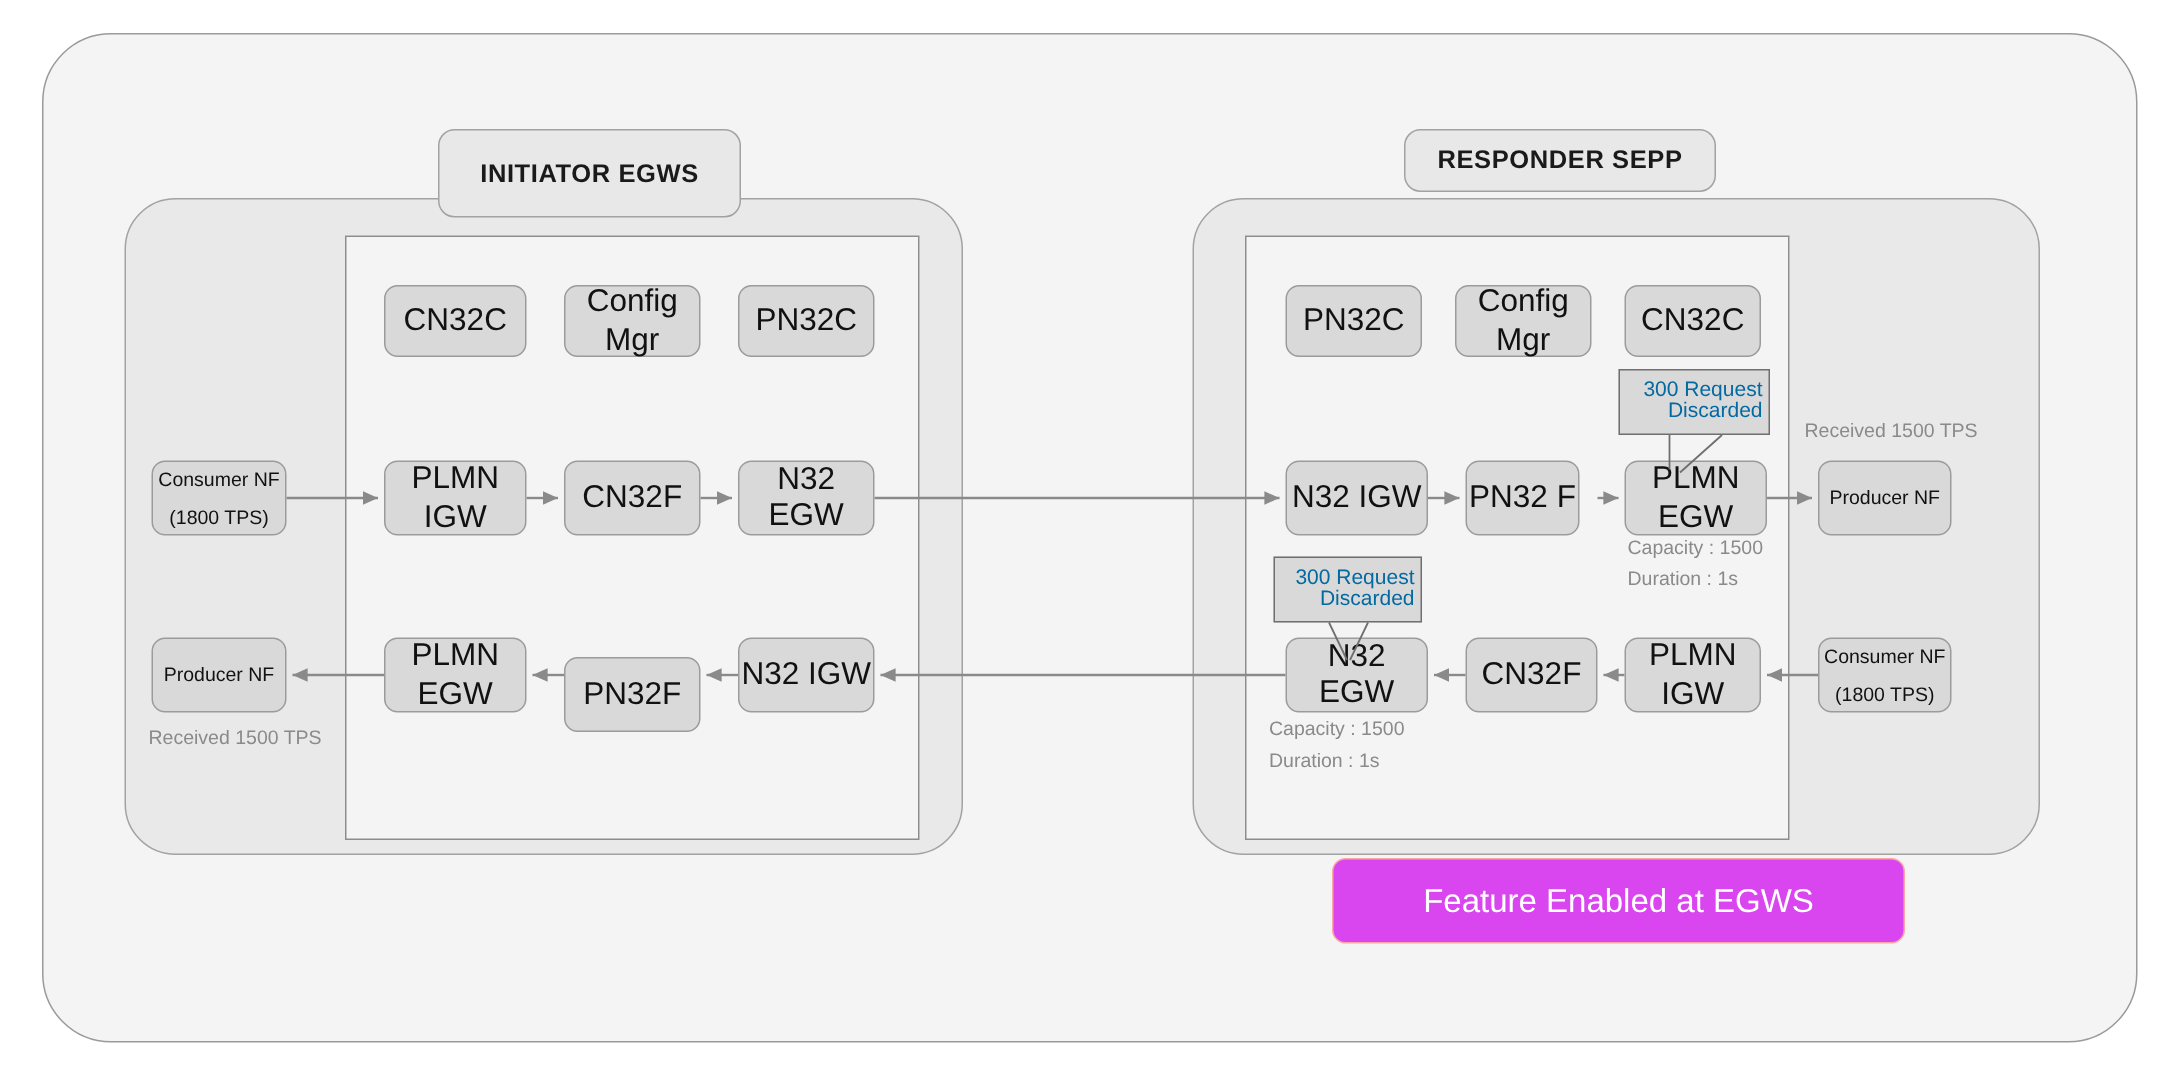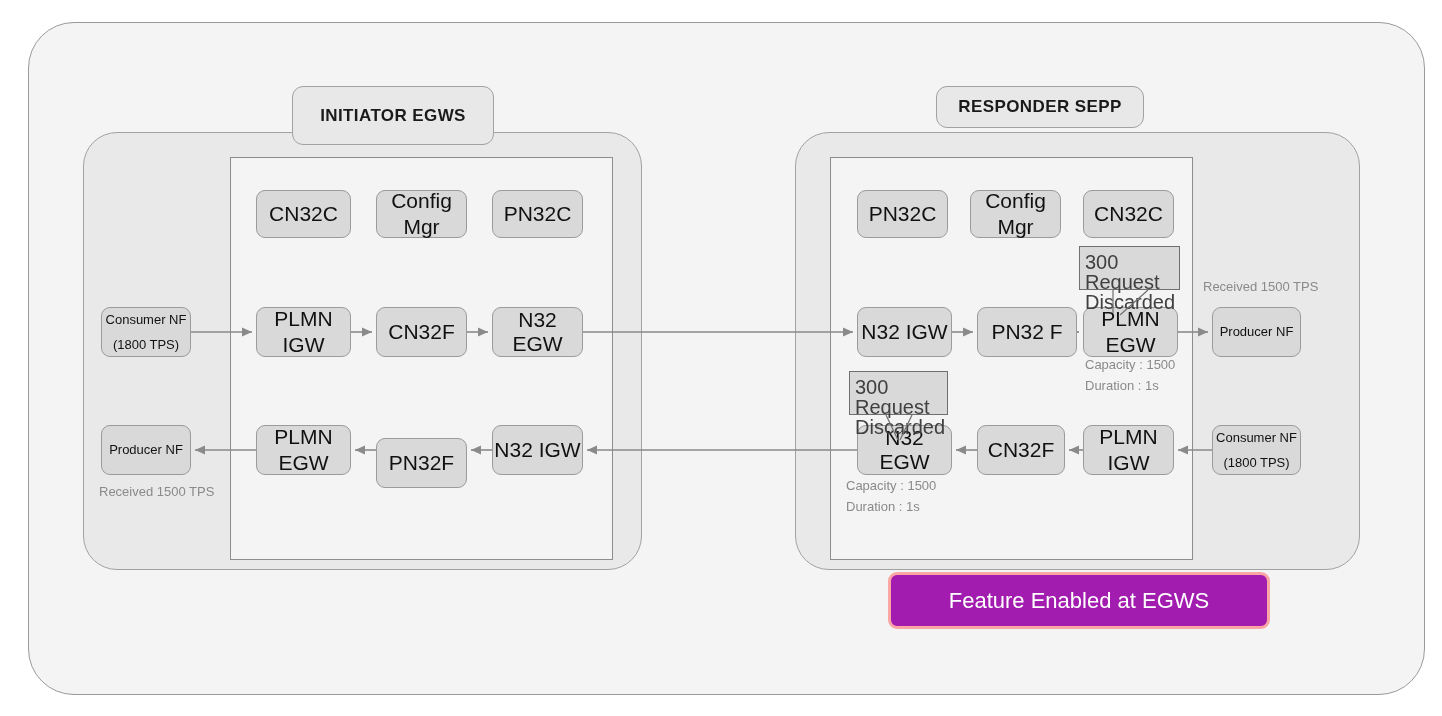--- a/index.html
+++ b/index.html
@@ -44,34 +44,35 @@
   .node.small{font-size:13px;line-height:1.05;}
   .node.small .ln{display:block;}
   .node .ln{display:block;}
   .node.two .ln+.ln{margin-top:2px;}
   .node.small.two .ln+.ln{margin-top:11px;}
 
   
   .callout{
     position:absolute;background:#d9d9d9;border:1px solid #6f6f6f;
     box-sizing:border-box;z-index:5;
-    font-size:20px;color:#404040;line-height:1.0;
+    font-size:14px;color:#0369a1;line-height:1.0;
     padding:5px 4px 4px 5px;
+    text-align:right;
   }
   .callout .ln{display:block;}
   .callout .ln+.ln{}
 
   
   .caption{
     position:absolute;font-size:13px;color:#8a8a8a;white-space:nowrap;z-index:4;
   }
 
   
   .banner{
-    position:absolute;background:#a21caf;border:3px solid #fca5a5;border-radius:9px;
+    position:absolute;background:#d946ef;border:1px solid #fca5a5;border-radius:9px;
     box-sizing:border-box;display:flex;align-items:center;justify-content:center;
     color:#ffffff;font-size:22px;z-index:7;
   }
 
   
   svg.layer{position:absolute;left:0;top:0;width:1442px;height:716px;
     pointer-events:none;z-index:3;}
   svg.layer.top{z-index:6;}
 </style>
 </head>
@@ -138,21 +139,21 @@
     <span class="ln">Config</span>
     <span class="ln">Mgr</span>
   </div>
   <div class="node" style="left:1083px;top:190px;width:91px;height:48px;">
     <span class="ln">CN32C</span>
   </div>
 
   <div class="node" style="left:857px;top:307px;width:95px;height:50px;">
     <span class="ln">N32 IGW</span>
   </div>
-  <div class="node" style="left:977px;top:307px;width:100px;height:50px;">
+  <div class="node" style="left:977px;top:307px;width:76px;height:50px;">
     <span class="ln">PN32 F</span>
   </div>
   <div class="node two" style="left:1083px;top:307px;width:95px;height:50px;flex-direction:column;">
     <span class="ln">PLMN</span>
     <span class="ln">EGW</span>
   </div>
 
   <div class="node" style="left:857px;top:425px;width:95px;height:50px;">
     <span class="ln">N32 EGW</span>
   </div>

